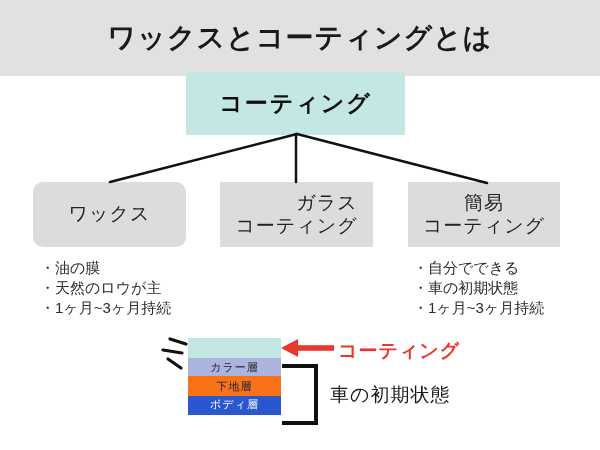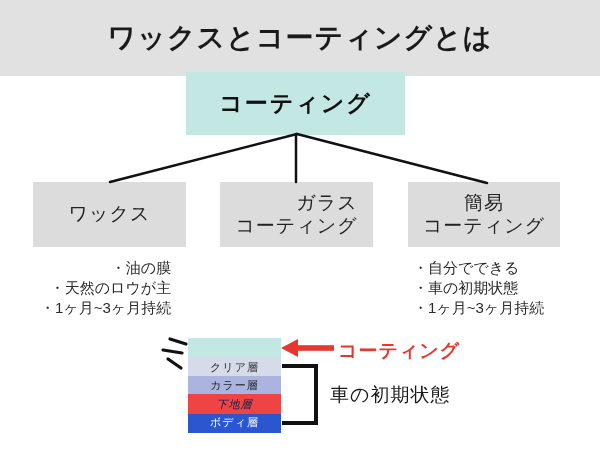--- a/index.html
+++ b/index.html
@@ -39,31 +39,31 @@
     top: 182px;
     height: 65px;
     display: flex; align-items: center; justify-content: center;
     text-align: center;
     font-size: 19px;
     color: #222222;
     line-height: 1.18;
     white-space: pre-line;
     letter-spacing: 1px;
   }
-  .cat-1 { left: 33px;  width: 153px; }
+  .cat-1 { left: 33px;  width: 153px; border-radius: 10px; }
   .cat-2 { left: 220px; width: 153px; text-align: right; }
   .cat-3 { left: 408px; width: 152px; }
   .bullets {
     position: absolute;
     top: 258px;
     font-size: 15px;
     color: #2b2b2b;
     line-height: 20px;
   }
-  .b-1 { left: 40px; text-align: right; }
+  .b-1 { left: 40px; }
   .b-2 { left: 217px; }
   .b-3 { left: 413px; }
   .stack {
     position: absolute;
     left: 188px; top: 338px;
     width: 93px;
   }
   .layer {
     width: 93px;
     display: flex; align-items: center; justify-content: center;
@@ -123,23 +123,22 @@
     <div>・1ヶ月~3ヶ月持続</div>
   </div>
   <div class="bullets b-3">
     <div>・自分でできる</div>
     <div>・車の初期状態</div>
     <div>・1ヶ月~3ヶ月持続</div>
   </div>
 
   <div class="stack">
     <div class="layer" style="height: 20px; background-color: rgb(195, 231, 227);"></div>
-    <div class="layer" style="height: 18px; background-color: rgb(214, 219, 234); color: rgb(43, 43, 43);">クリア層</div>
     <div class="layer" style="height: 18px; background-color: rgb(170, 180, 223); color: rgb(31, 31, 31);">カラー層</div>
-    <div class="layer" style="height: 20px; background-color: #ef4444; color: rgb(13, 30, 77); font-style: italic;">下地層</div>
+    <div class="layer" style="height: 20px; background-color: #f97316; color: rgb(13, 30, 77);">下地層</div>
     <div class="layer" style="height: 19px; background-color: rgb(42, 87, 208); color: rgb(255, 255, 255); font-family: Liberation Mono, monospace;">ボディ層</div>
   </div>
 
   <div class="arrow-label" style="color: rgb(232, 56, 45);">コーティング</div>
 
   <div class="bracket-label">車の初期状態</div>
 
   <svg class="overlay" viewBox="0 0 600 450" xmlns="http://www.w3.org/2000/svg">
     <g stroke="#111111" stroke-width="2.5" stroke-linecap="round">
       <line x1="297" y1="134" x2="110" y2="182"></line>

